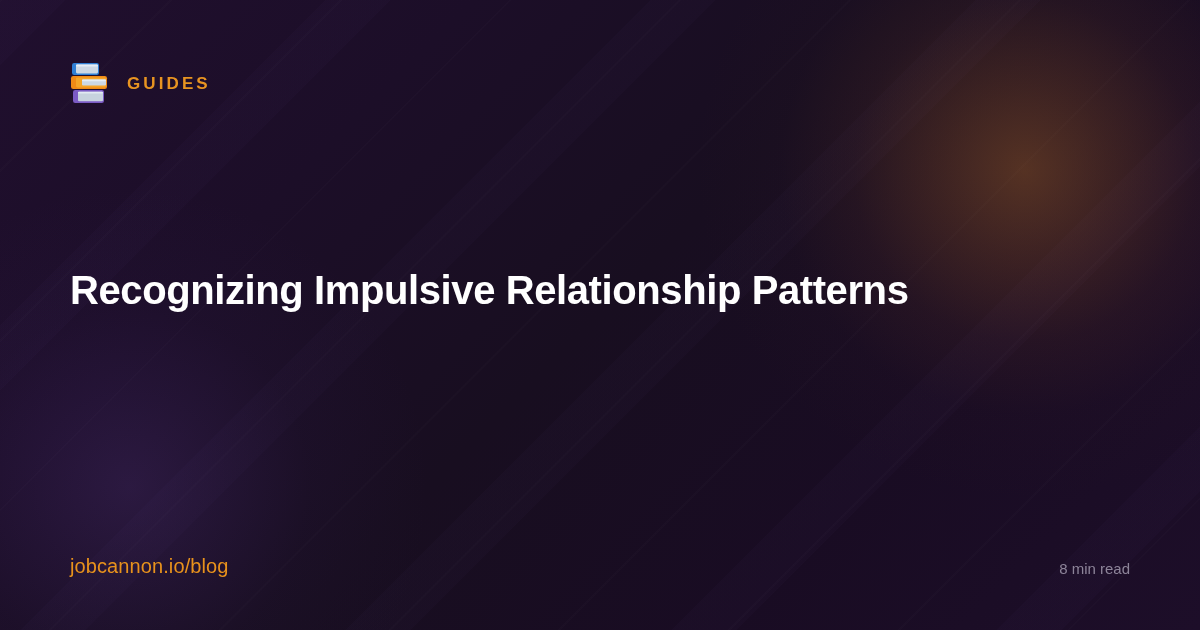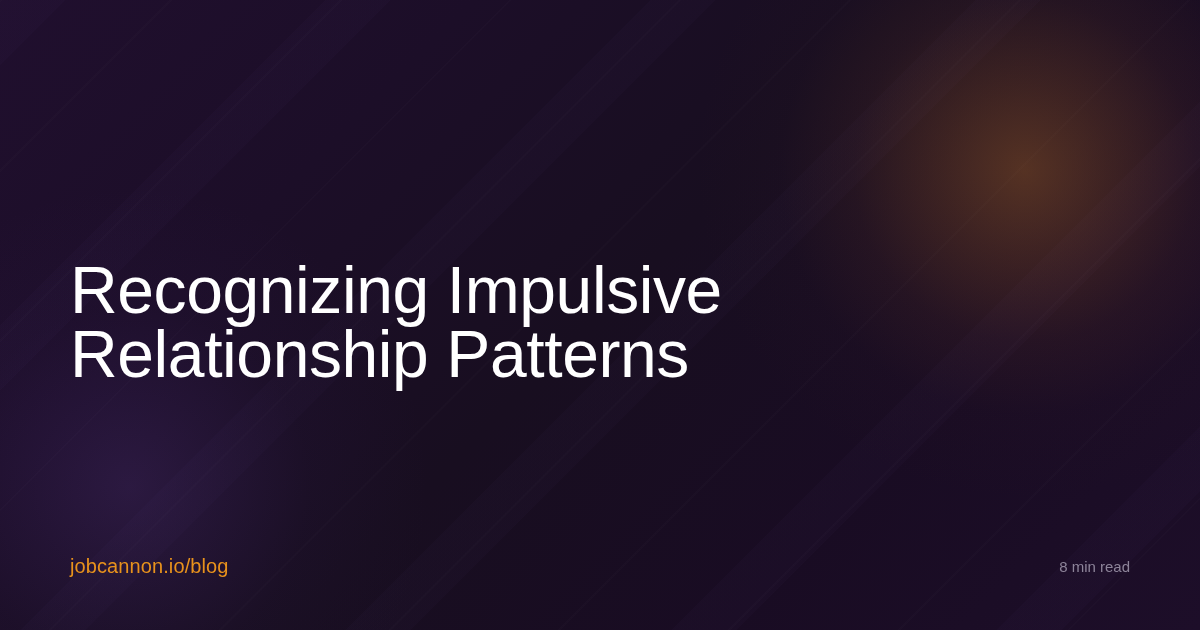--- a/index.html
+++ b/index.html
@@ -100,31 +100,31 @@
     line-height:1;
     white-space:nowrap;
   }
 
   
   .title {
     position:absolute;
     left:70px; top:258px;
     width:930px;
     color:#ffffff;
-    font-size:66px;
-    font-weight:normal;
+    font-size:40px;
+    font-weight:bold;
     line-height:64px;
     letter-spacing:-0.4px;
   }
 
   
   .footer {
     position:absolute;
     left:70px; right:70px; bottom:54px;
-    display:flex; align-items:center; justify-content:space-between;
+    display:flex; align-items:flex-end; justify-content:space-between;
   }
   .footer-url {
     color:#e8921c;
     font-size:20px;
     line-height:1;
     letter-spacing:0.1px;
   }
   .footer-meta {
     color:#8d8499;
     font-size:15px;
@@ -134,20 +134,38 @@
 </head>
 <body>
 
 <div class="card">
 
   <div class="bg-bands"></div>
   <div class="bg-bands2"></div>
   <div class="glow-amber"></div>
   <div class="glow-violet"></div>
 
+  <div class="brand">
+    <svg class="brand-icon" viewBox="0 0 40 42">
+
+      <rect x="2" y="1" width="27" height="12" rx="2.2" fill="#2f7fd4"></rect>
+      <rect x="6" y="2.6" width="22" height="8.8" rx="1.3" fill="#ccd8e4"></rect>
+      <rect x="6" y="2.6" width="22" height="1.8" rx="0.9" fill="#e6eef5"></rect>
+
+      <rect x="1" y="14" width="36" height="13" rx="2.2" fill="#f08a16"></rect>
+      <rect x="6" y="15.6" width="30" height="9.8" rx="1.3" fill="#f5a528"></rect>
+      <rect x="12" y="17.6" width="24" height="6" rx="1" fill="#ccd8e4"></rect>
+      <rect x="12" y="17.6" width="24" height="1.7" rx="0.8" fill="#e6eef5"></rect>
+
+      <rect x="3" y="28" width="31" height="13" rx="2.2" fill="#7b5bc4"></rect>
+      <rect x="8" y="29.7" width="25" height="9.6" rx="1.3" fill="#c7d2de"></rect>
+      <rect x="8" y="29.7" width="25" height="1.8" rx="0.9" fill="#e2eaf2"></rect>
+    </svg>
+    <span class="brand-label">GUIDES</span>
+  </div>
 
   <h1 class="title">Recognizing Impulsive Relationship Patterns</h1>
 
   <div class="footer">
     <span class="footer-url">jobcannon.io/blog</span>
     <span class="footer-meta">8 min read</span>
   </div>
 
 </div>
 

